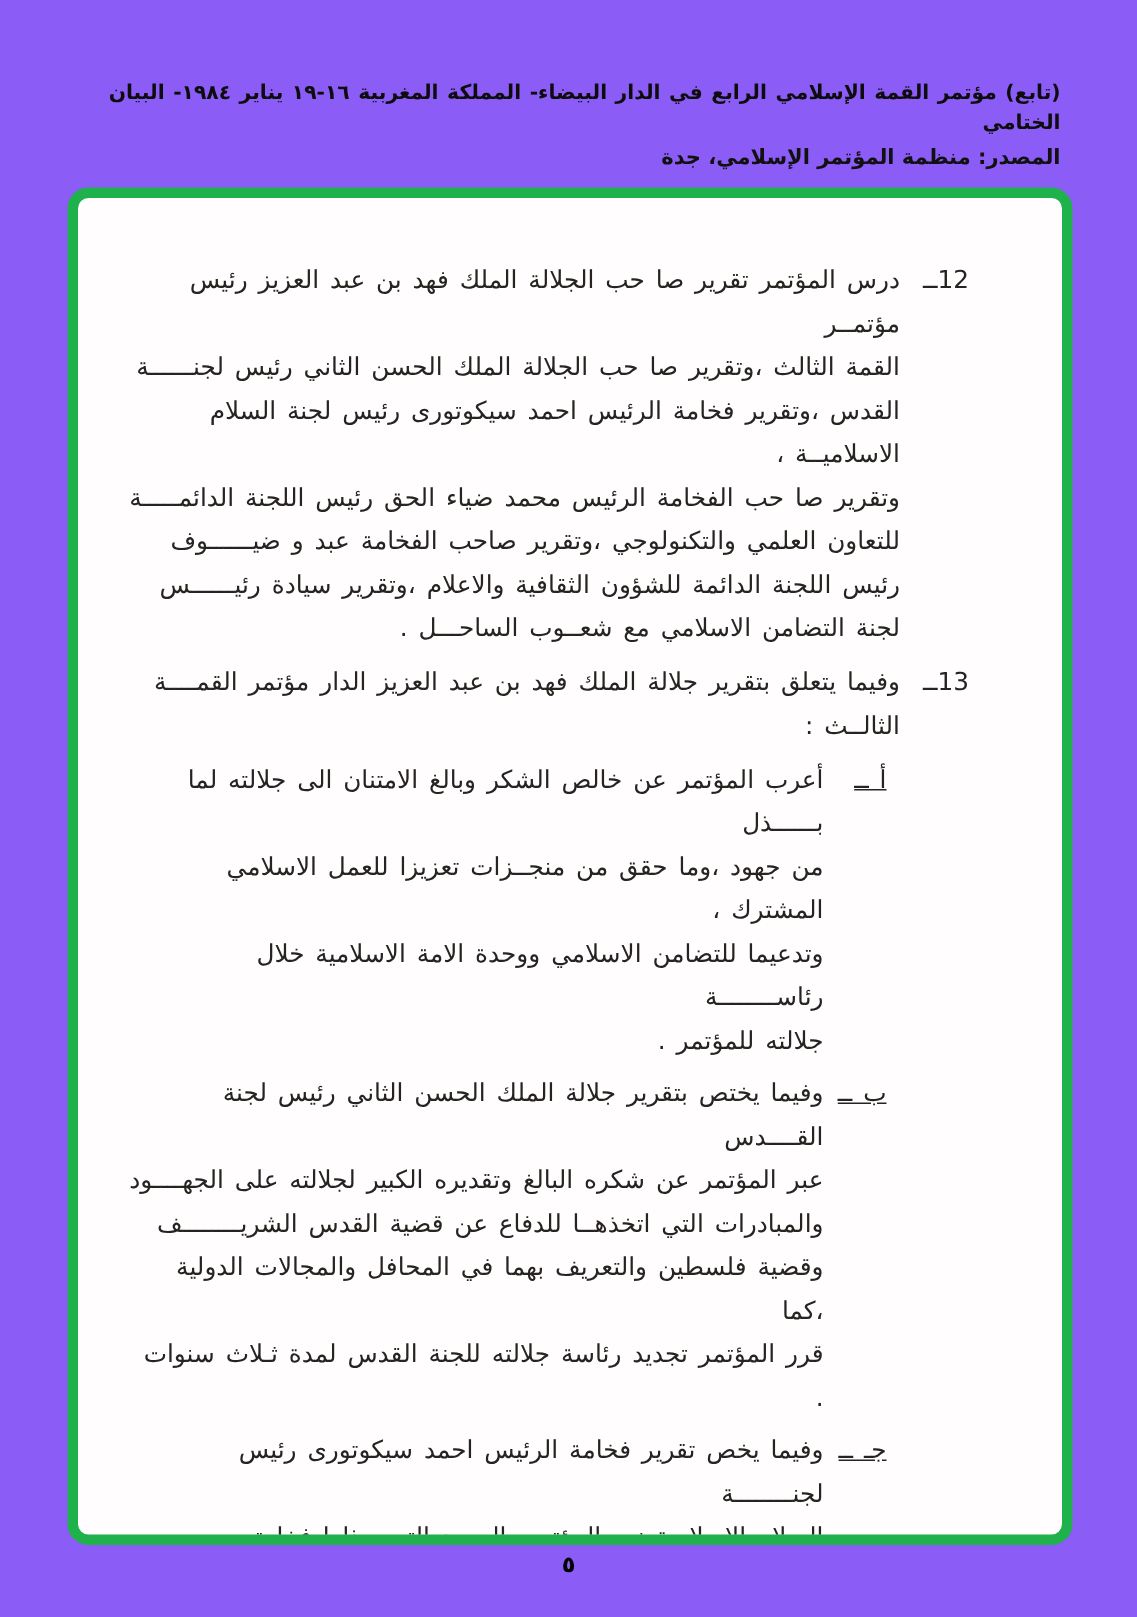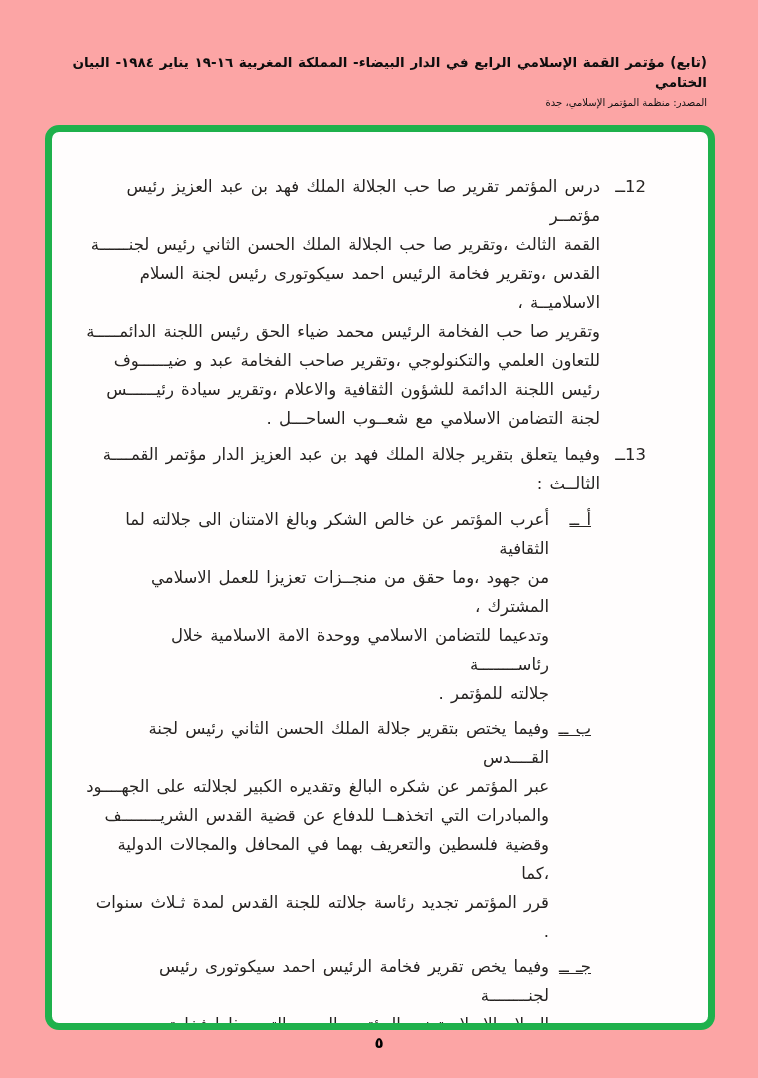--- a/index.html
+++ b/index.html
@@ -3,33 +3,33 @@
 <meta charset="utf-8">
 <style>
   html,body{margin:0;padding:0;}
   body{
     width:758px;height:1078px;
     background:#ffffff;
     font-family:"DejaVu Sans", sans-serif;
     position:relative;
     overflow:hidden;
   }
-  .page{position:relative;width:758px;height:1078px;background:#fca5a5;}
+  .page{position:relative;width:758px;height:1078px;background:#8b5cf6;}
 
   
   .header{
     position:absolute;top:52px;left:50px;right:51px;
     direction:rtl;text-align:right;color:#0d0d0d;
   }
   .header-title{
     font-size:13.5px;font-weight:bold;line-height:20px;
     letter-spacing:0;word-spacing:1px;
   }
   .header-source{
-    font-size:10px;font-weight:normal;margin-top:5px;
+    font-size:14px;font-weight:bold;margin-top:5px;
     color:#111;
   }
 
   
   .frame{
     position:absolute;left:45px;top:125px;
     width:670px;height:905px;
     box-sizing:border-box;
     border:7px solid #1fb14c;
     border-radius:14px;
@@ -101,21 +101,21 @@
       </div>
 
       <div class="item">
         <span class="item-label">13ــ</span>
         <div class="item-text">وفيما يتعلق بتقرير جلالة الملك فهد بن عبد العزيز الدار مؤتمر القمــــة
 الثالــث :</div>
       </div>
 
       <div class="item sub">
         <span class="item-label">أ ــ</span>
-        <div class="item-text">أعرب المؤتمر عن خالص الشكر وبالغ الامتنان الى جلالته لما الثقافية
+        <div class="item-text">أعرب المؤتمر عن خالص الشكر وبالغ الامتنان الى جلالته لما بــــــذل
 من جهود ،وما حقق من منجــزات تعزيزا للعمل الاسلامي المشترك ،
 وتدعيما للتضامن الاسلامي  ووحدة الامة الاسلامية خلال رئاســــــــة
 جلالته للمؤتمر .</div>
       </div>
 
       <div class="item sub">
         <span class="item-label">ب ــ</span>
         <div class="item-text">وفيما يختص بتقرير جلالة الملك  الحسن الثاني رئيس لجنة القــــدس
 عبر المؤتمر عن شكره  البالغ وتقديره الكبير لجلالته على الجهــــود
 والمبادرات التي اتخذهــا  للدفاع عن قضية القدس الشريــــــــف

